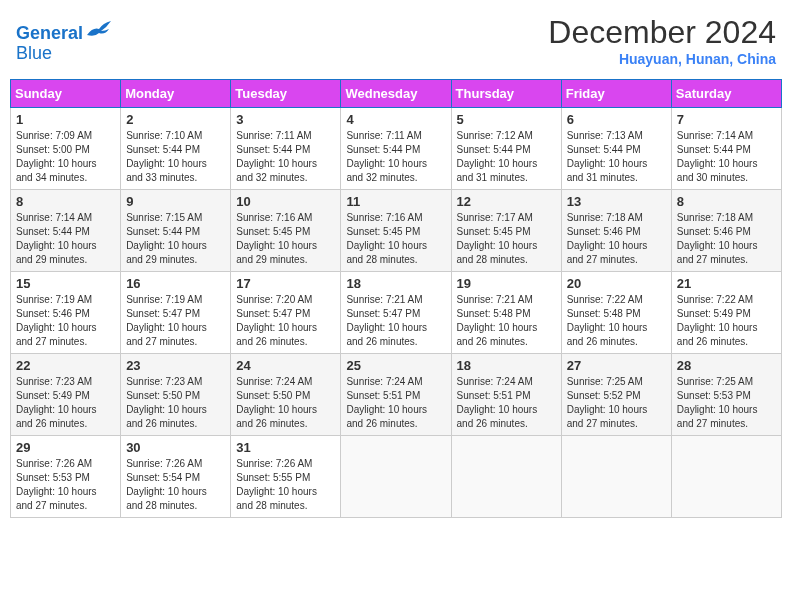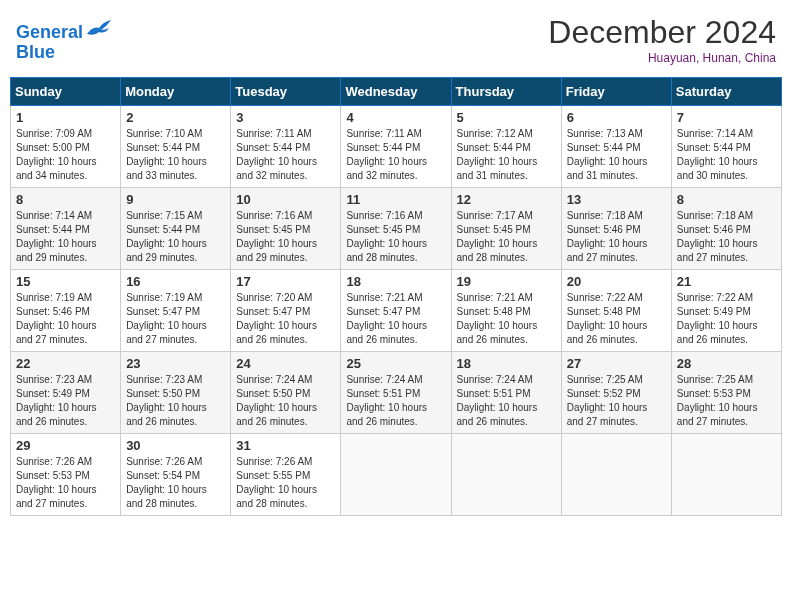--- a/index.html
+++ b/index.html
@@ -38,30 +38,31 @@
     }
     .title-block {
       text-align: right;
     }
     .month-title {
       font-size: 32px;
       font-weight: normal;
       color: #333;
     }
     .location {
-      font-size: 12px;
-      color: #701a75;
+      font-size: 14px;
+      color: #3b82f6;
+      font-weight: bold;
     }
     .calendar {
       width: 100%;
       border-collapse: collapse;
       font-size: 10.5px;
     }
     .calendar thead th {
-      background: #0c4a6e;
+      background: #d946ef;
       color: #fff;
       padding: 6px 4px;
       text-align: left;
       font-size: 13px;
       font-weight: bold;
       border: 1px solid #1a73c9;
     }
     .calendar tbody td {
       vertical-align: top;
       border: 1px solid #ccc;
@@ -92,21 +93,21 @@
 </head>
 <body>
 
 <div class="header">
   <div class="logo">
     <div>
       <div class="logo-text">
         <span>General</span><svg class="logo-bird" viewBox="0 0 28 22" xmlns="http://www.w3.org/2000/svg">
             <path d="M2 18 Q8 10 14 12 Q18 6 26 4 Q22 10 16 14 Q20 14 24 12 Q20 18 14 16 Q10 20 2 18Z" fill="#1a73c9"></path>
           </svg><br>
-        <span style="color:#1a73c9;font-weight:bold;font-size:18px;">Blue</span>
+        <span style="color:#1a73c9;font-weight:normal;font-size:18px;">Blue</span>
       </div>
     </div>
   </div>
   <div class="title-block">
     <div class="month-title">December 2024</div>
     <div class="location">Huayuan, Hunan, China</div>
   </div>
 </div>
 
 <table class="calendar">

